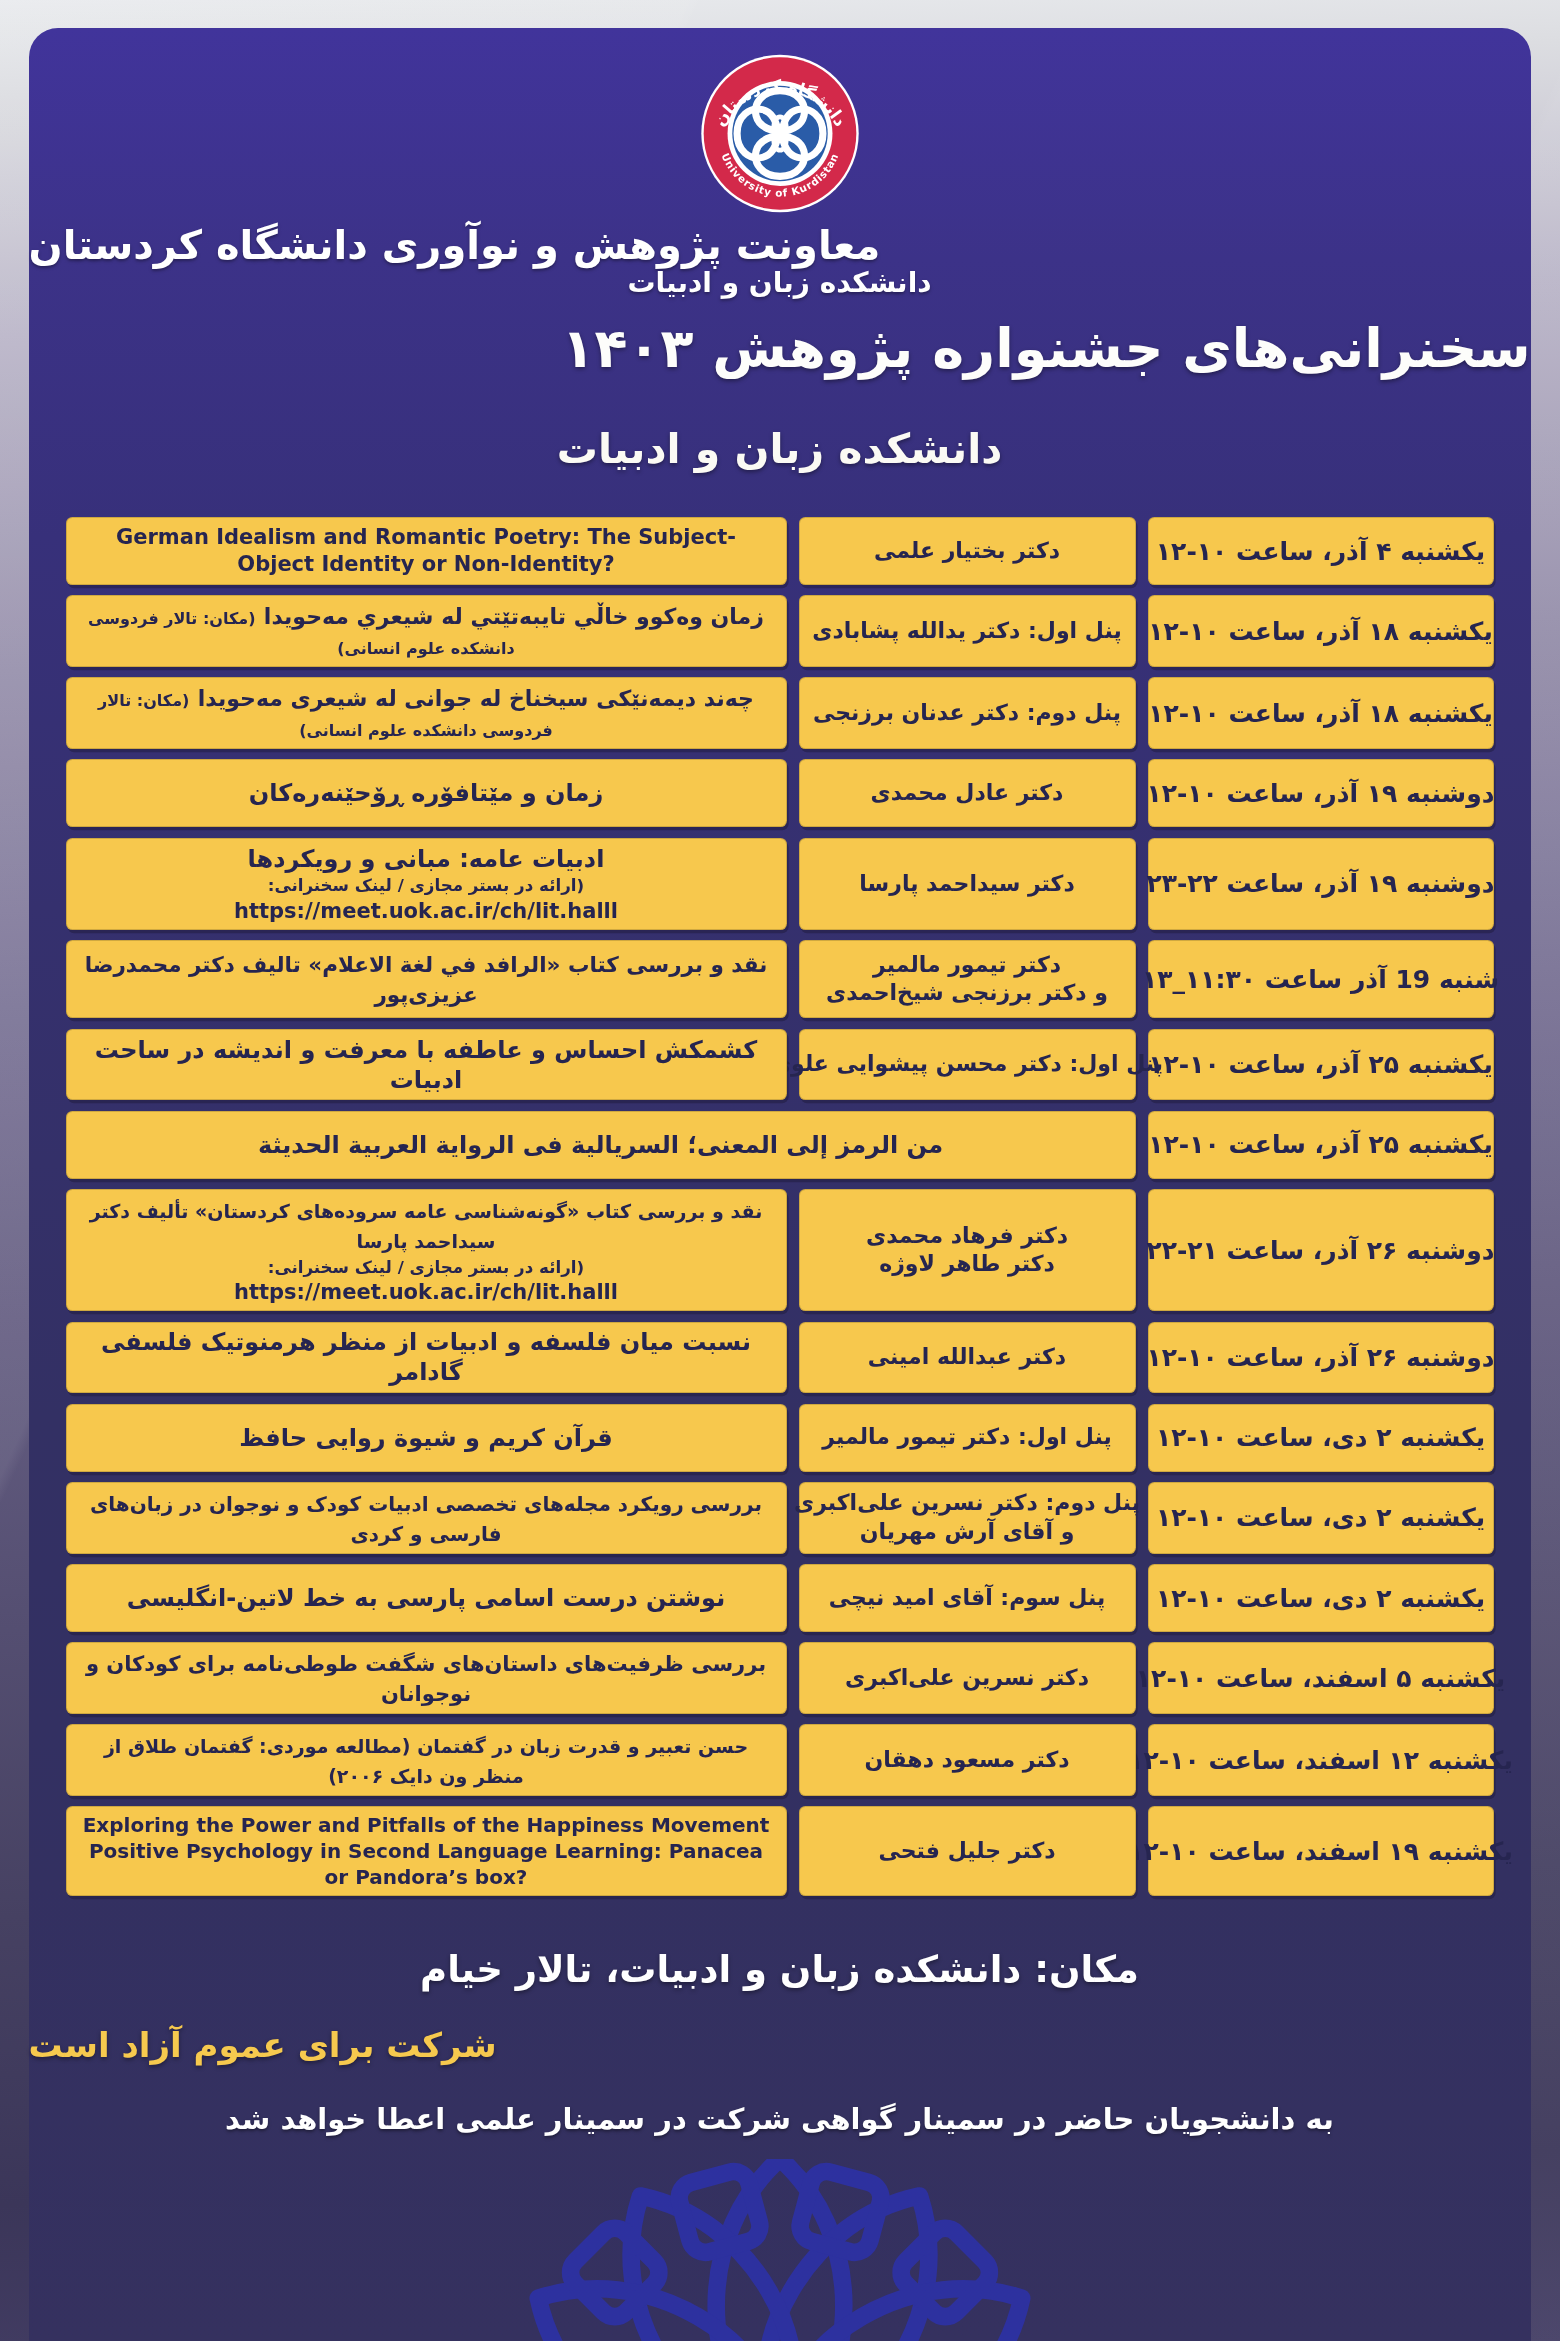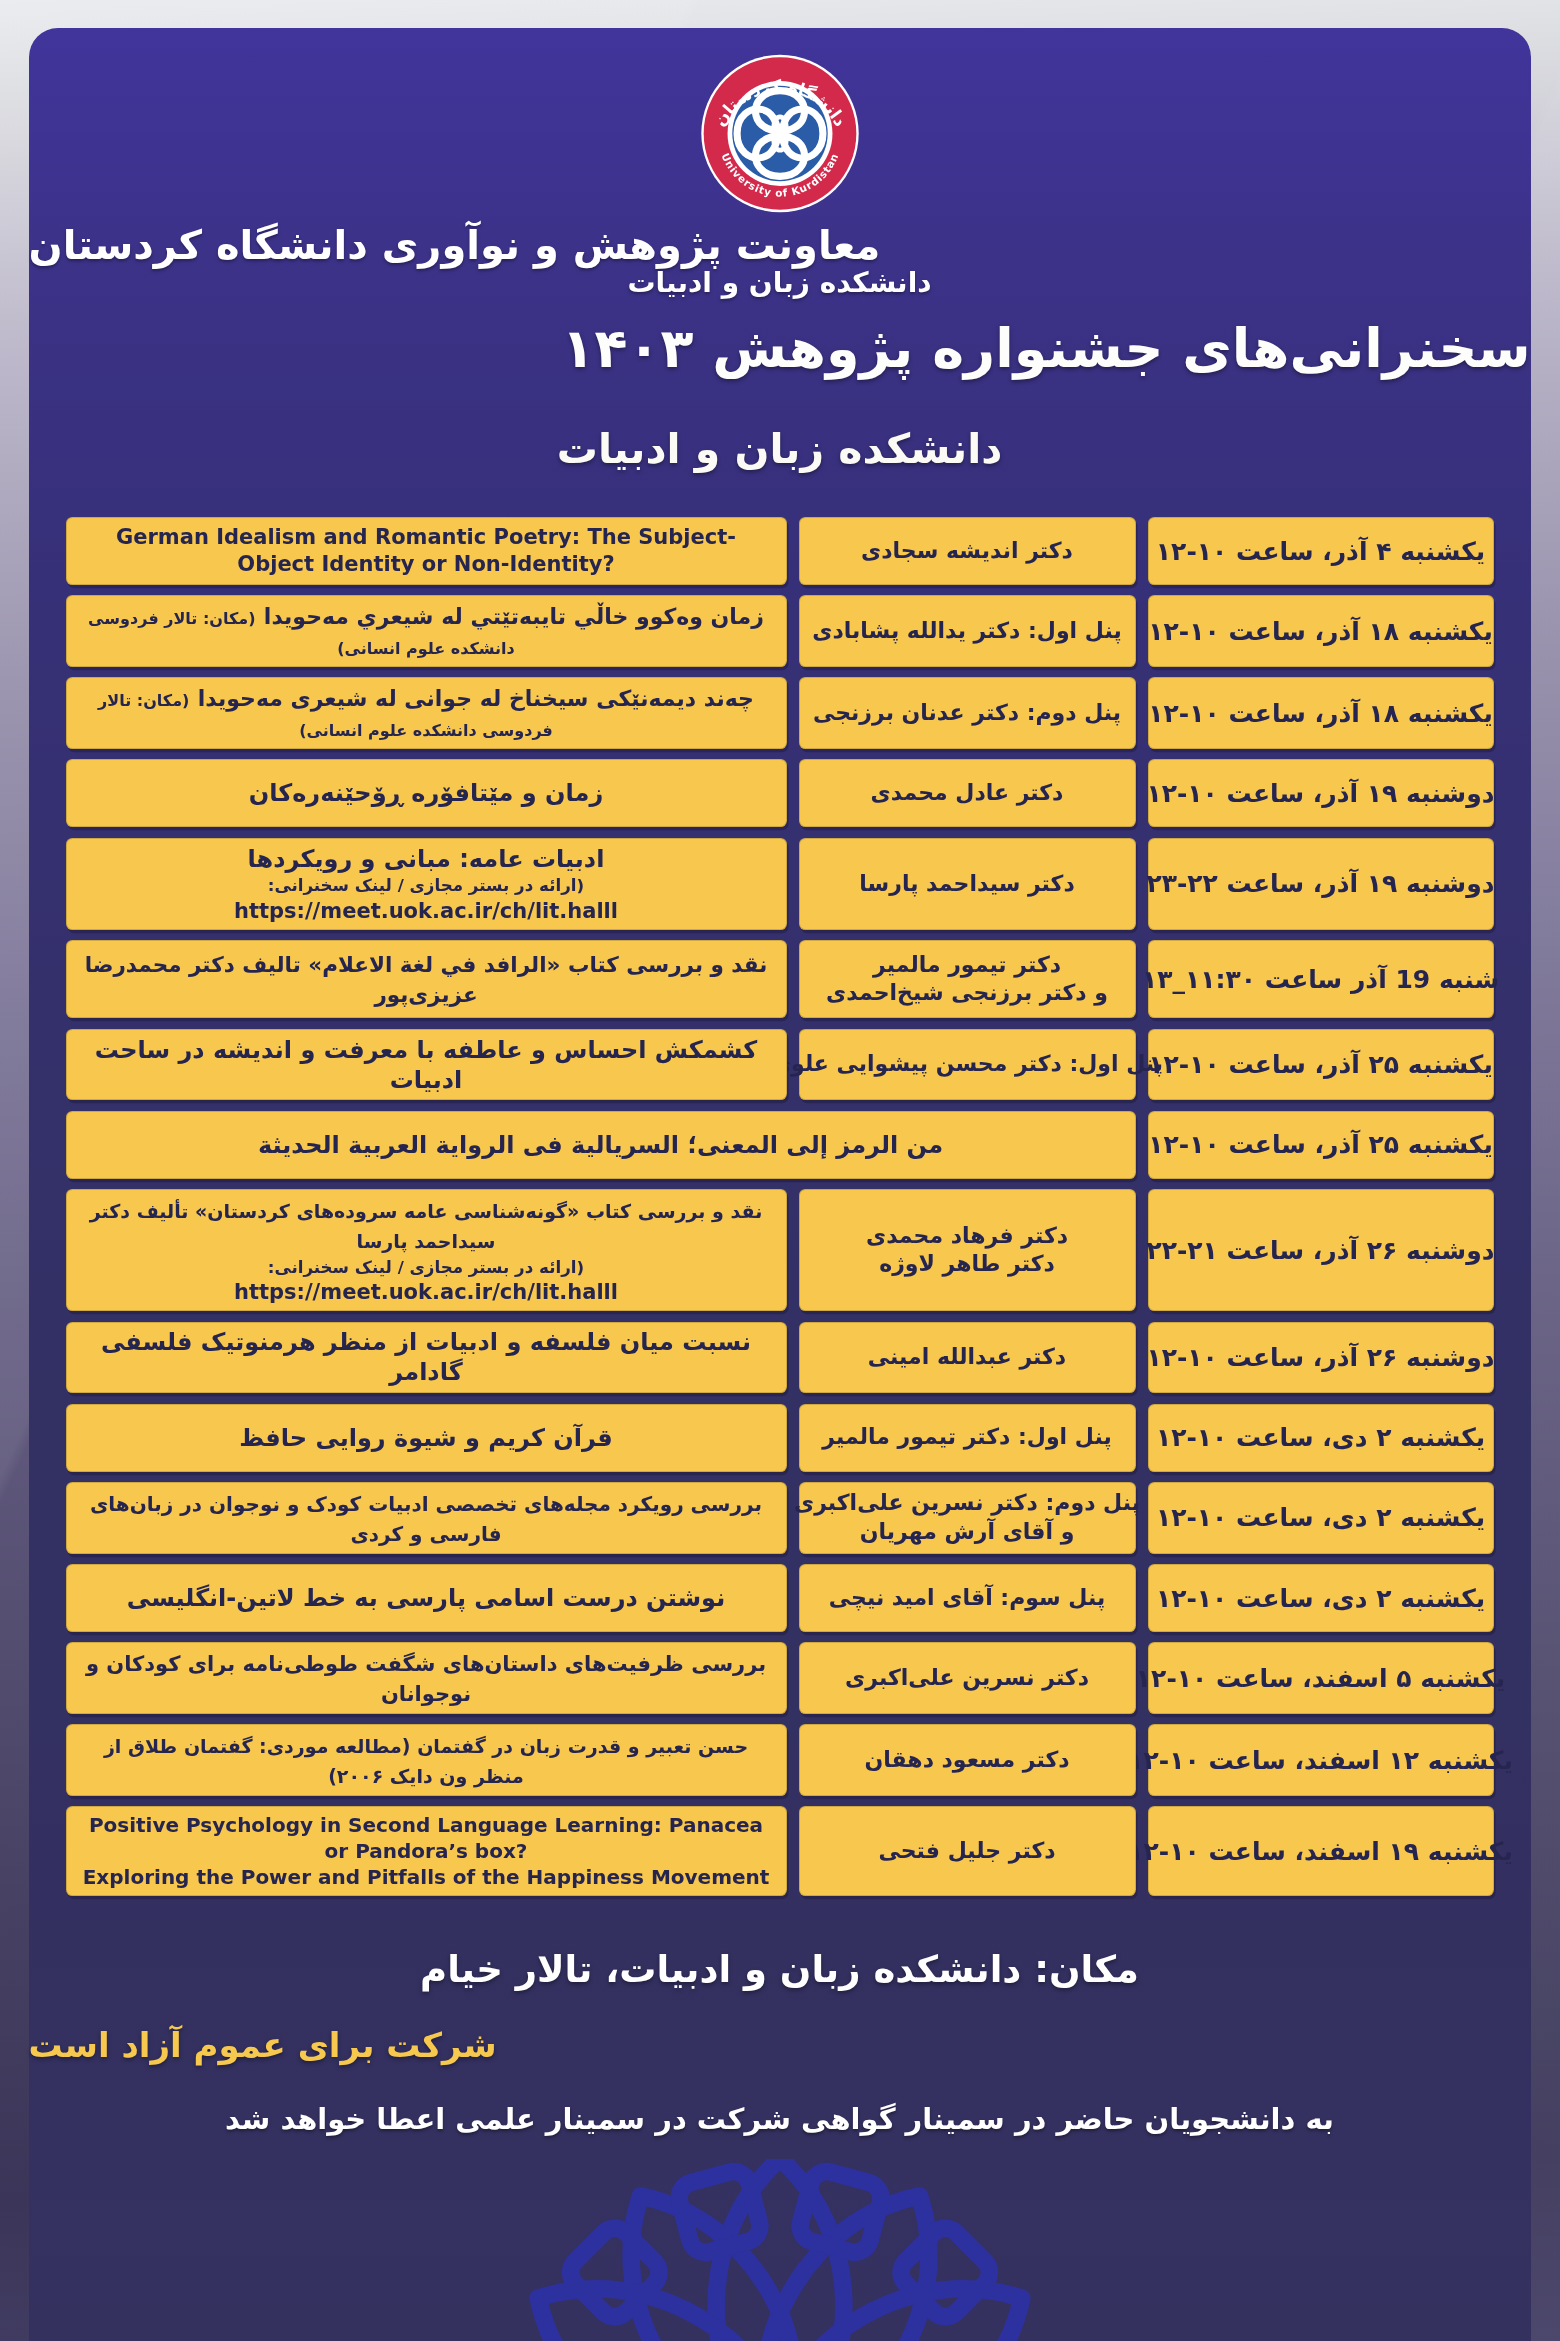--- a/index.html
+++ b/index.html
@@ -108,21 +108,21 @@
     <div class="hdr1">معاونت پژوهش و نوآوری دانشگاه کردستان</div>
     <div class="hdr2">دانشکده زبان و ادبیات</div>
 
     <div class="title1">سخنرانی‌های جشنواره پژوهش ۱۴۰۳</div>
     <div class="title2">دانشکده زبان و ادبیات</div>
 
     <div class="table" id="rows">
         <div class="row">
           <div class="cell date">یکشنبه ۴ آذر، ساعت ۱۰-۱۲</div>
           <div class="cell speaker">
-            <div class="sp-line">دکتر اندیشه سجادی</div>
+            <div class="sp-line">دکتر بختیار علمی</div>
           </div>
           <div class="cell title">
             <div class="en-line">German Idealism and Romantic Poetry: The Subject-Object Identity or Non-Identity?</div>
           </div>
         </div>
         <div class="row">
           <div class="cell date">یکشنبه ۱۸ آذر، ساعت ۱۰-۱۲</div>
           <div class="cell speaker">
             <div class="sp-line">پنل اول: دکتر یدالله پشابادی</div>
           </div>
@@ -250,22 +250,22 @@
           <div class="cell title">
             <div class="t-line"><span class="t-main">حسن تعبیر و قدرت زبان در گفتمان (مطالعه موردی: گفتمان طلاق از منظر ون دایک ۲۰۰۶)</span></div>
           </div>
         </div>
         <div class="row">
           <div class="cell date">یکشنبه ۱۹ اسفند، ساعت ۱۰-۱۲</div>
           <div class="cell speaker">
             <div class="sp-line">دکتر جلیل فتحی</div>
           </div>
           <div class="cell title">
+            <div class="en-line">Exploring the Power and Pitfalls of the Happiness Movement</div>
             <div class="en-line">Positive Psychology in Second Language Learning: Panacea or Pandora’s box?</div>
-            <div class="en-line">Exploring the Power and Pitfalls of the Happiness Movement</div>
           </div>
         </div>
       </div>
 
     <div class="f1">مکان: دانشکده زبان و ادبیات، تالار خیام</div>
     <div class="f2">شرکت برای عموم آزاد است</div>
     <div class="f3">به دانشجویان حاضر در سمینار گواهی شرکت در سمینار علمی اعطا خواهد شد</div>
 
     <svg class="watermark" viewBox="-420 -350 840 230" preserveAspectRatio="xMidYMax slice">
       <g stroke="#2d31a5" stroke-width="22" fill="none" stroke-linejoin="round" stroke-linecap="round" opacity="0.92">

